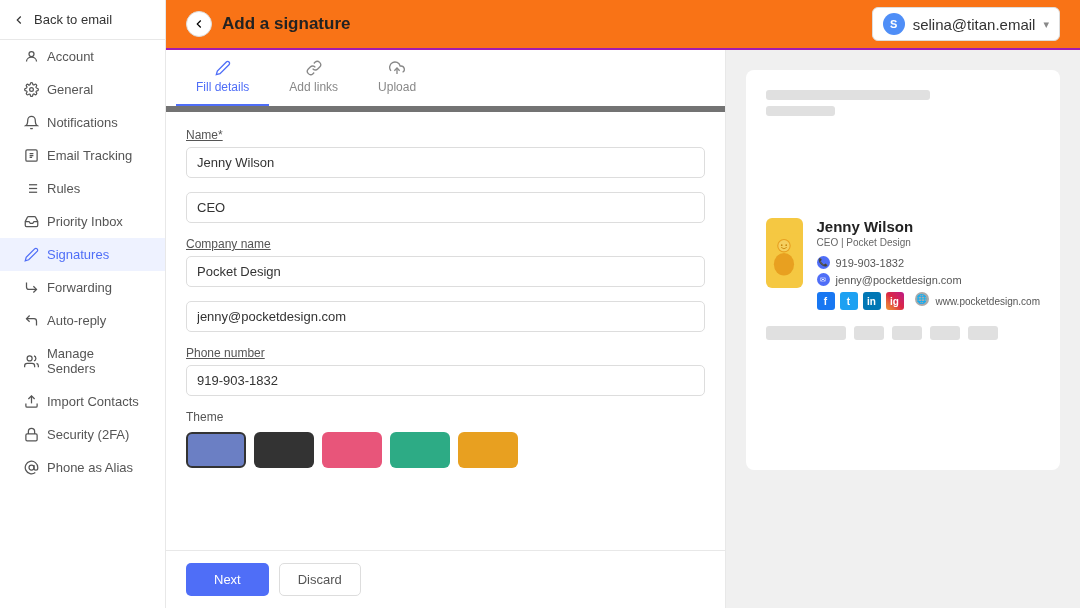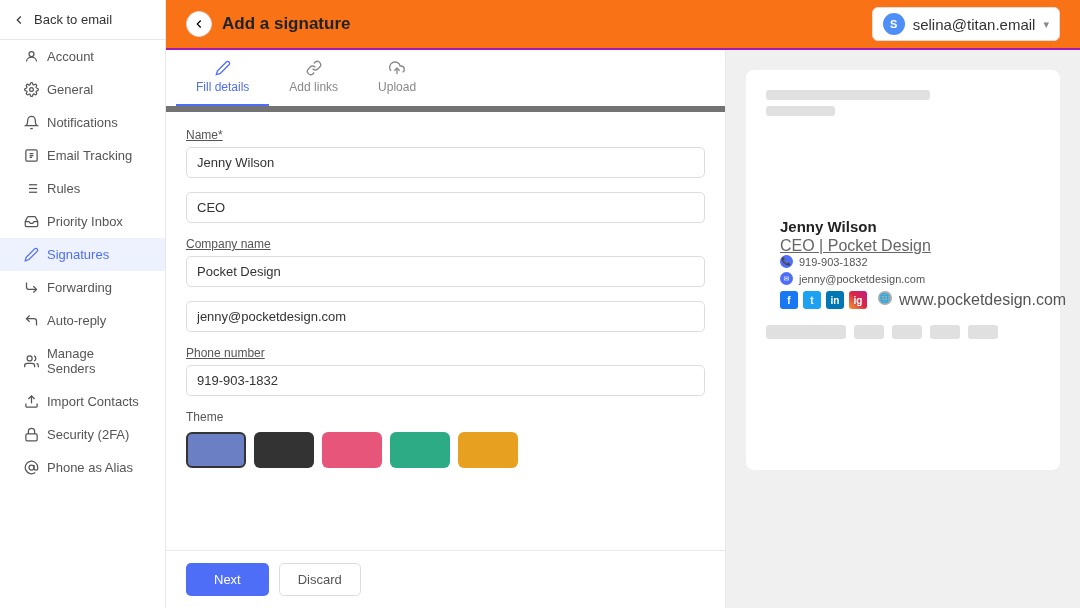--- a/index.html
+++ b/index.html
@@ -56,21 +56,21 @@
     .preview-card { background: #fff; border-radius: 8px; padding: 20px; min-height: 400px; }
     .preview-placeholder { margin-bottom: 12px; }
     .ph-line { background: #e0e0e0; border-radius: 3px; margin-bottom: 6px; }
     .ph-line.long { width: 60%; height: 10px; }
     .ph-line.short { width: 25%; height: 10px; }
     .preview-spacer { height: 80px; }
     .sig-container { display: flex; gap: 14px; align-items: flex-start; margin-top: 10px; }
     .sig-photo { width: 65px; height: 70px; border-radius: 6px; background: #f5c842; overflow: hidden; display: flex; align-items: center; justify-content: center; }
     .sig-info { flex: 1; }
     .sig-name { font-size: 15px; font-weight: 700; color: #222; margin-bottom: 2px; }
-    .sig-title { font-size: 16px; color: #666; margin-bottom: 0; text-decoration: underline; }
+    .sig-title { font-size: 10px; color: #666; margin-bottom: 8px; }
     .sig-detail { display: flex; align-items: center; gap: 6px; font-size: 11px; color: #555; margin-bottom: 4px; }
     .sig-social { display: flex; gap: 5px; margin-top: 6px; }
     .social-icon { width: 18px; height: 18px; border-radius: 3px; display: flex; align-items: center; justify-content: center; font-size: 10px; color: #fff; font-weight: bold; }
     .social-fb { background: #1877f2; }
     .social-tw { background: #1da1f2; }
     .social-li { background: #0077b5; }
     .social-ig { background: linear-gradient(45deg, #f09433, #e6683c, #dc2743, #cc2366, #bc1888); }
     .preview-bottom { margin-top: 16px; display: flex; gap: 8px; }
     .ph-rect { background: #e0e0e0; border-radius: 3px; height: 14px; }
     .detail-icon { width: 13px; height: 13px; border-radius: 50%; background: #4f6ef7; display: flex; align-items: center; justify-content: center; color: #fff; font-size: 8px; flex-shrink: 0; }
@@ -330,21 +330,21 @@
             <div class="sig-detail">
               <div class="detail-icon" style="font-size:7px;">✉</div>
               <span>jenny@pocketdesign.com</span>
             </div>
             <div class="sig-social">
               <div class="social-icon social-fb">f</div>
               <div class="social-icon social-tw">t</div>
               <div class="social-icon social-li">in</div>
               <div class="social-icon social-ig">ig</div>
               <div class="detail-globe" style="margin-left:6px; width:14px; height:14px; font-size:9px;">🌐</div>
-              <span style="font-size:16px; color:#555; margin-left:2px; align-self:center;">www.pocketdesign.com</span>
+              <span style="font-size:10px; color:#555; margin-left:2px; align-self:center;">www.pocketdesign.com</span>
             </div>
           </div>
         </div>
 
         <div class="preview-bottom">
           <div class="ph-rect" style="width:80px;"></div>
           <div class="ph-rect" style="width:30px;"></div>
           <div class="ph-rect" style="width:30px;"></div>
           <div class="ph-rect" style="width:30px;"></div>
           <div class="ph-rect" style="width:30px;"></div>

